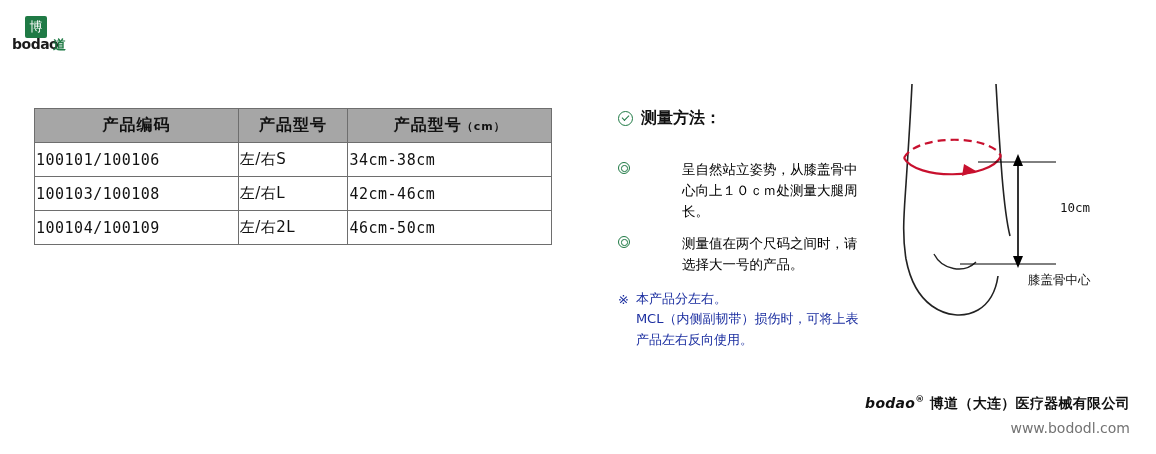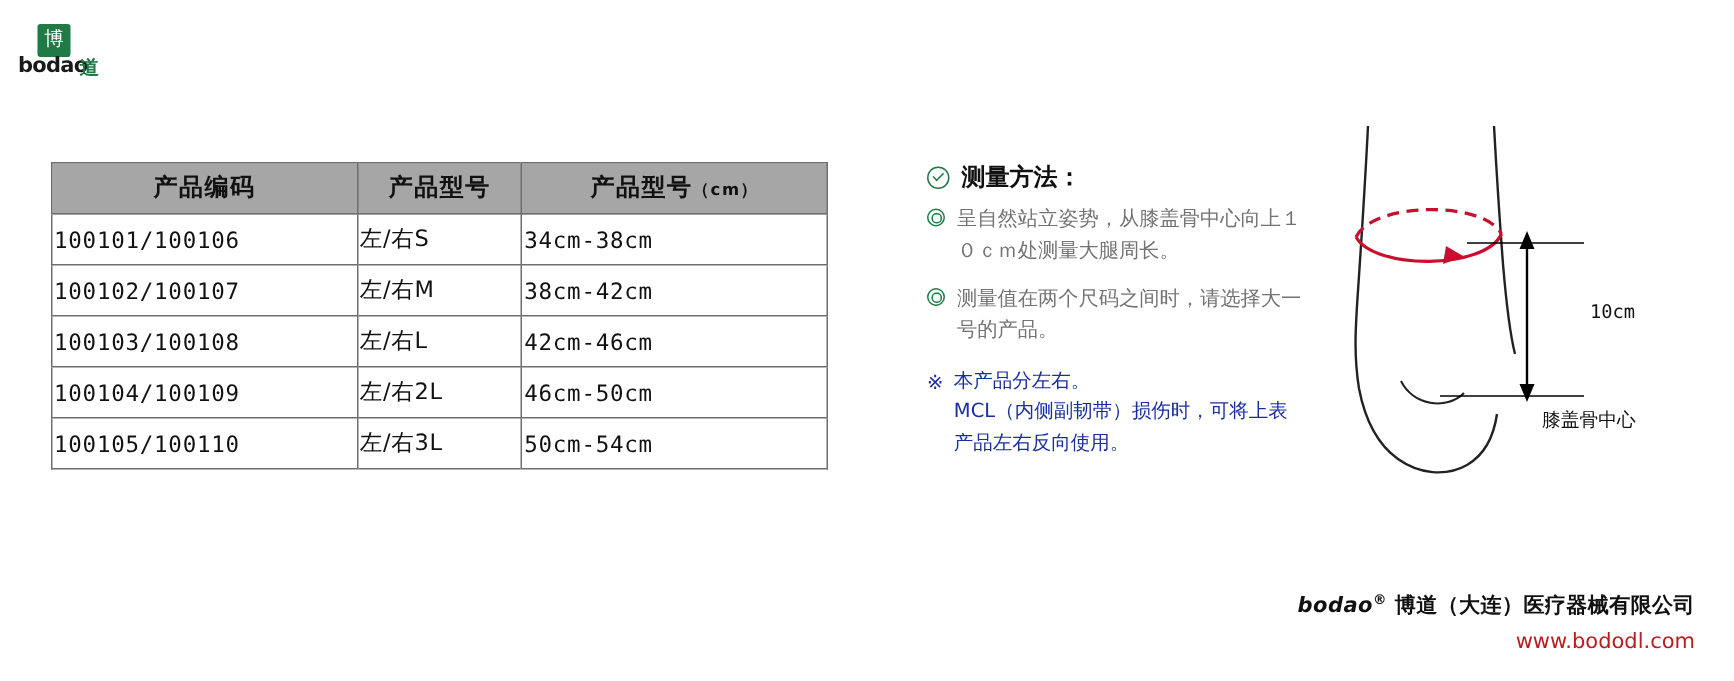--- a/index.html
+++ b/index.html
@@ -112,21 +112,21 @@
     position: absolute;
     left: 618px; top: 108px;
     width: 250px;
   }
   .inst-title {
     display: flex;
     align-items: center;
     font-size: 16px;
     font-weight: bold;
     color: #111;
-    margin-bottom: 7px;
+    margin-bottom: 30px;
   }
   .green-circle {
     display: inline-block;
     width: 15px; height: 15px;
     border: 1.6px solid #1f7a45;
     border-radius: 50%;
     margin-right: 8px;
     position: relative;
   }
   .green-circle::after {
@@ -136,21 +136,22 @@
     width: 6px; height: 3px;
     border-left: 1.6px solid #1f7a45;
     border-bottom: 1.6px solid #1f7a45;
     transform: rotate(-45deg);
   }
   .inst-item {
     display: flex;
     margin-bottom: 11px;
     font-size: 13.5px;
     line-height: 1.55;
-    color: #737373;
+    color: #000000;
+    gap: 44px;
   }
   .bullet-ring {
     flex: 0 0 auto;
     width: 12px; height: 12px;
     border: 1.4px solid #1f7a45;
     border-radius: 50%;
     margin-right: 8px;
     margin-top: 3px;
     position: relative;
   }
@@ -207,21 +208,21 @@
     margin-left: 37px;
   }
   .footer-line1 .brand-en {
     font-family: "DejaVu Sans", sans-serif;
     font-style: italic;
     font-weight: bold;
   }
   .footer-line1 .reg { font-size: 9px; vertical-align: super; }
   .footer-line2 {
     font-size: 14px;
-    color: #b91c1c;
+    color: #737373;
     margin-top: 7px;
     font-family: "DejaVu Sans", "Liberation Sans", sans-serif;
   }
 </style>
 </head>
 <body>
 
 <div class="header">
   <div class="logo">
     <div class="logo-badge">博</div>
@@ -238,39 +239,29 @@
       <th class="col3"><span>产品型号</span><span class="unit">（cm）</span></th>
     </tr>
   </thead>
   <tbody>
     <tr>
       <td>100101/100106</td>
       <td class="cn">左/右S</td>
       <td>34cm-38cm</td>
     </tr>
     <tr>
-      <td>100102/100107</td>
-      <td class="cn">左/右M</td>
-      <td>38cm-42cm</td>
-    </tr>
-    <tr>
       <td>100103/100108</td>
       <td class="cn">左/右L</td>
       <td>42cm-46cm</td>
     </tr>
     <tr>
       <td>100104/100109</td>
       <td class="cn">左/右2L</td>
       <td>46cm-50cm</td>
     </tr>
-    <tr>
-      <td>100105/100110</td>
-      <td class="cn">左/右3L</td>
-      <td>50cm-54cm</td>
-    </tr>
   </tbody>
 </table>
 
 <div class="instructions">
   <div class="inst-title">
     <span class="green-circle"></span>
     <span>测量方法：</span>
   </div>
 
   <div class="inst-item">

